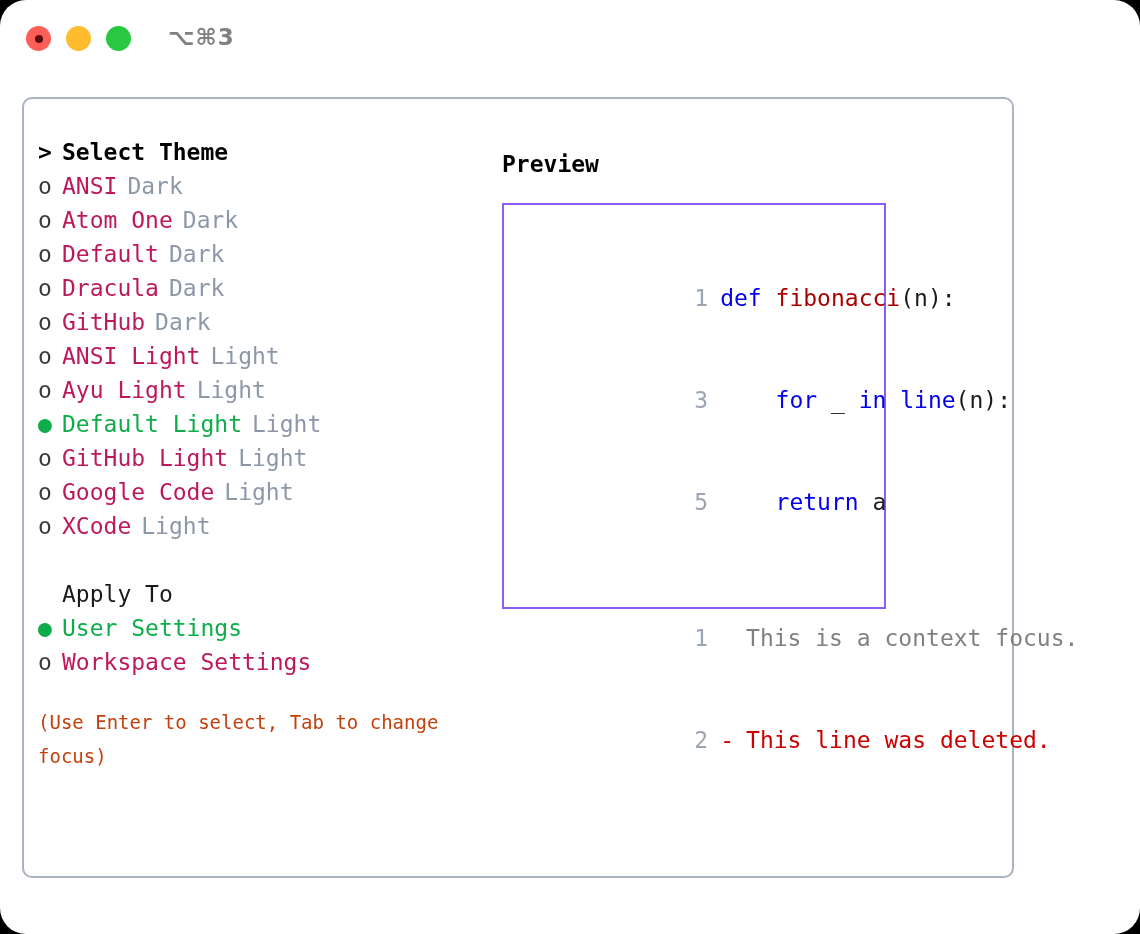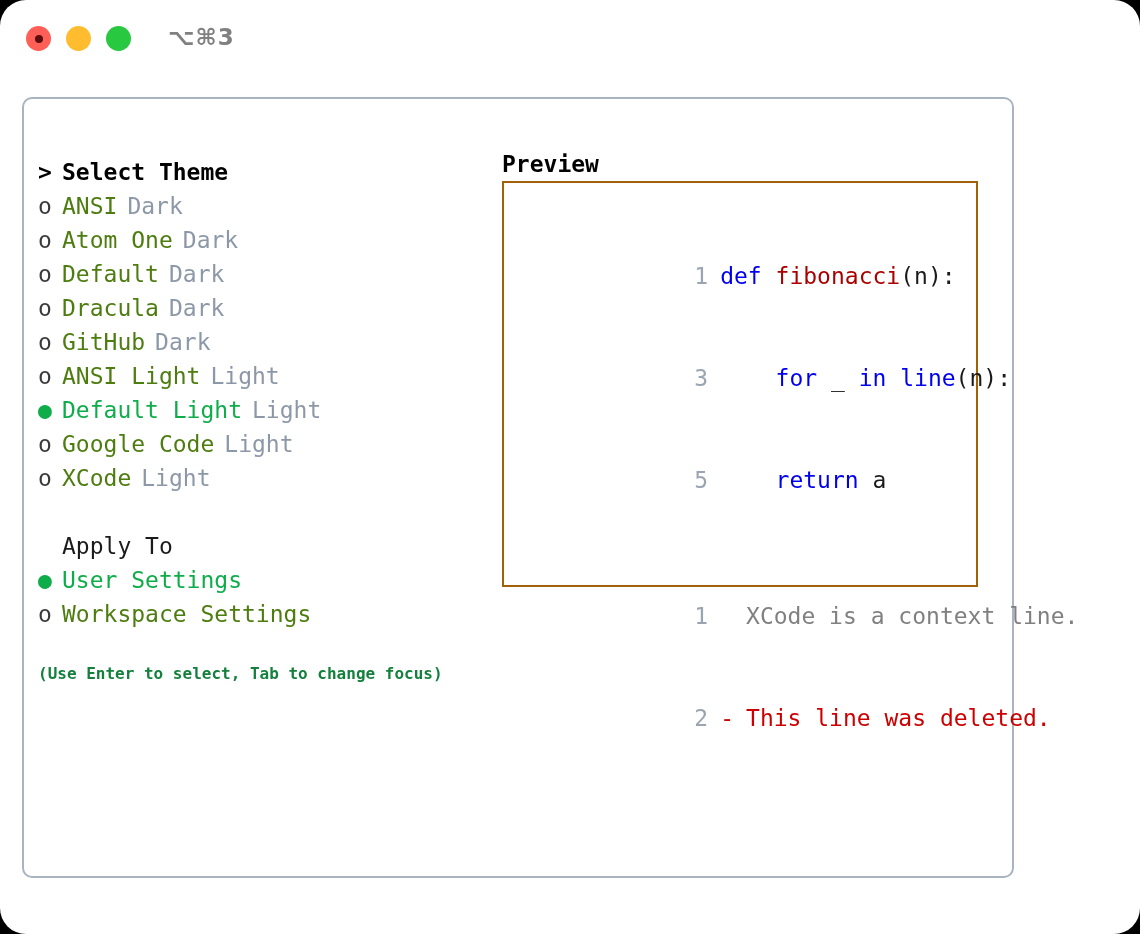--- a/index.html
+++ b/index.html
@@ -82,21 +82,21 @@
     border: 2px solid #aab4c0;
     border-radius: 10px;
     box-sizing: border-box;
     background: #ffffff;
   }
 
   
   .left-col {
     position: absolute;
     left: 14px;
-    top: 56px;
+    top: 36px;
     width: 440px;
   }
   .row {
     height: 34px;
     line-height: 34px;
     font-size: 23px;
     white-space: nowrap;
     color: #1a1a1a;
   }
   .bullet {
@@ -104,57 +104,57 @@
     width: 24px;
     text-align: left;
     color: #3a3a3a;
   }
   .bullet.sel { color: #0ead4a; }
   .header-row {
     font-weight: bold;
     color: #000000;
   }
   .header-row .bullet { color: #000000; font-weight: bold; }
-  .name { color: #4d7c0f; }
+  .name { color: #be185d; }
   .row.selected .name { color: #0ead4a; }
   .tag {
     color: #8c98a8;
     margin-left: 10px;
     margin-top: 42px;
   }
   .spacer { height: 34px; }
   .spacer-sm { height: 26px; }
 
   .hint {
-    font-size: 16px;
+    font-size: 19px;
     line-height: 34px;
-    color: #15803d;
+    color: #c2410c;
     max-width: 410px;
     white-space: pre-wrap;
     word-break: break-word;
-    font-weight: bold;
   }
 
   
   .right-col {
     position: absolute;
     left: 478px;
     top: 48px;
     width: 500px;
   }
   .preview-title {
     font-size: 23px;
     font-weight: bold;
     color: #000000;
     line-height: 34px;
   }
   .preview-box {
-    width: 476px;
+    margin-top: 22px;
+    width: 384px;
     height: 406px;
-    border: 2px solid #a16207;
+    border: 2px solid #8b5cf6;
     box-sizing: border-box;
     background: #ffffff;
     position: relative;
   }
   .code-area {
     position: absolute;
     left: 12px;
     top: 42px;
     right: 6px;
   }
@@ -218,25 +218,31 @@
       </div>
 
       <div class="row">
         <span class="bullet">o</span><span class="name">GitHub</span><span class="tag">Dark</span>
       </div>
 
       <div class="row">
         <span class="bullet">o</span><span class="name">ANSI Light</span><span class="tag">Light</span>
       </div>
 
+      <div class="row">
+        <span class="bullet">o</span><span class="name">Ayu Light</span><span class="tag">Light</span>
+      </div>
 
       <div class="row selected">
         <span class="bullet sel">●</span><span class="name">Default Light</span><span class="tag">Light</span>
       </div>
 
+      <div class="row">
+        <span class="bullet">o</span><span class="name">GitHub Light</span><span class="tag">Light</span>
+      </div>
 
       <div class="row">
         <span class="bullet">o</span><span class="name">Google Code</span><span class="tag">Light</span>
       </div>
 
       <div class="row">
         <span class="bullet">o</span><span class="name">XCode</span><span class="tag">Light</span>
       </div>
 
       <div class="spacer"></div>
@@ -274,21 +280,21 @@
           </div>
 
 
           <div class="cline">
             <span class="lno">5</span><span class="plain">    </span><span class="kw">return</span><span class="plain"> a</span>
           </div>
 
           <div class="gap"></div>
 
           <div class="cline">
-            <span class="lno">1</span><span class="ctx"> </span><span class="ctx" style="margin-left:12px;">XCode is a context line.</span>
+            <span class="lno">1</span><span class="ctx"> </span><span class="ctx" style="margin-left:12px;">This is a context focus.</span>
           </div>
 
           <div class="cline">
             <span class="lno">2</span><span class="del">-</span><span class="del" style="margin-left:12px;">This line was deleted.</span>
           </div>
 
         </div>
       </div>
     </div>
 

